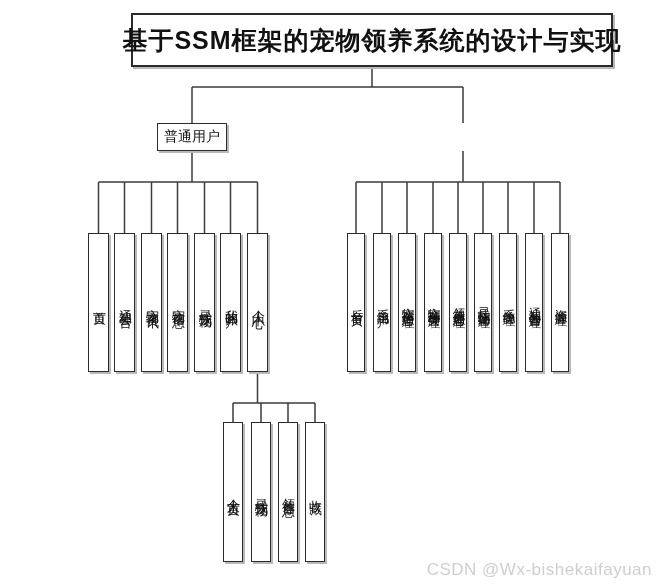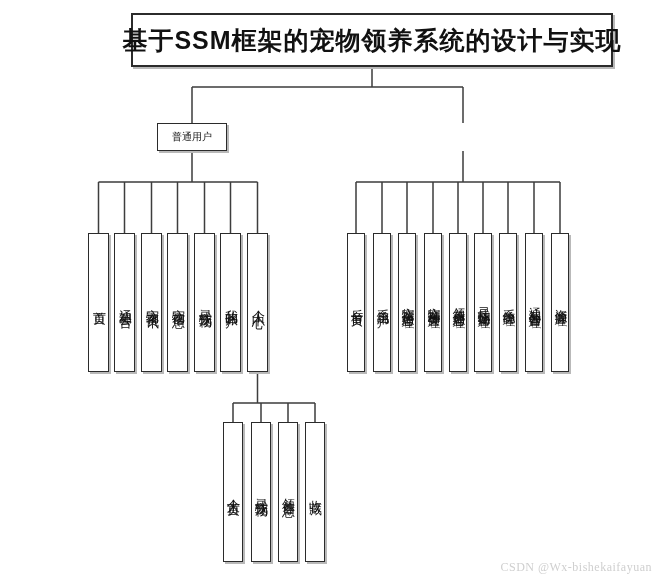--- a/index.html
+++ b/index.html
@@ -26,33 +26,33 @@
   }
   .title-box{
     left:131px;top:13px;width:482px;height:54px;
     border-width:2px;
     display:flex;align-items:center;justify-content:center;
     font-size:25px;font-weight:bold;letter-spacing:1px;white-space:nowrap;
   }
   .branch-box{
     width:70px;height:28px;top:123px;
     display:flex;align-items:center;justify-content:center;
-    font-size:10px;white-space:nowrap;
+    font-size:14px;white-space:nowrap;
   }
   .leaf{
     top:233px;height:139px;
     writing-mode:vertical-rl;text-orientation:upright;
     text-align:center;letter-spacing:2px;font-size:13px;
   }
   .leaf-l{width:21px;line-height:18px;}
   .leaf-r{width:18px;line-height:15px;font-size:12.5px;}
   .leaf-b{top:422px;height:140px;width:20px;line-height:17px;}
   .watermark{
     position:absolute;right:5px;top:560px;
-    font-size:12px;color:var(--watermark-text);letter-spacing:0.5px;font-family:Liberation Serif, serif;
+    font-size:17px;color:var(--watermark-text);letter-spacing:0.5px;
   }
 </style>
 </head>
 <body>
 
 <div class="canvas">
 
   <svg class="connectors" width="657" height="586" aria-hidden="true">
 
     <path class="connector" d="M372 67 V87 M192 87 H463 M192 87 V123 M463 87 V123"></path>

